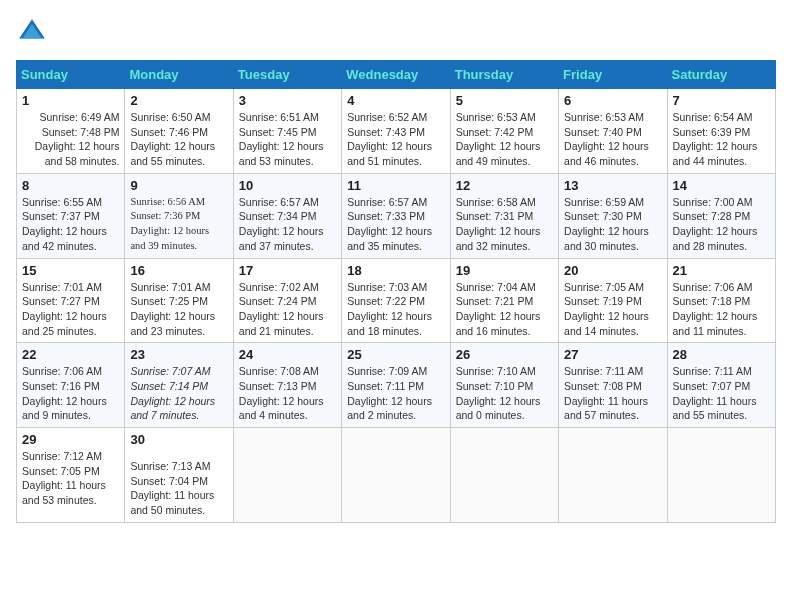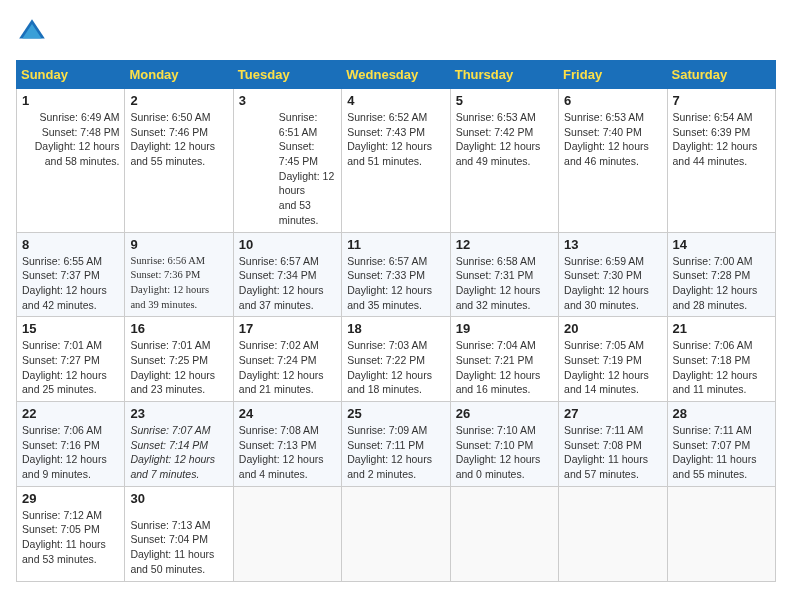--- a/index.html
+++ b/index.html
@@ -44,21 +44,21 @@
       font-size: 15px;
       color: #444;
     }
     .calendar {
       width: 100%;
       border-collapse: collapse;
       font-size: 11px;
     }
     .calendar th {
       background-color: #1a6fba;
-      color: #fde047;
+      color: #5eead4;
       padding: 6px 4px;
       text-align: left;
       font-size: 13px;
       font-weight: bold;
       border: 1px solid #1a6fba;
     }
     .calendar td {
       border: 1px solid #ccc;
       vertical-align: top;
       padding: 4px 5px;
@@ -128,21 +128,21 @@
         </td>
         <td>
           <span class="day-number">2</span>
           <div class="day-detail" style="white-space: pre-line;">Sunrise: 6:50 AM
 Sunset: 7:46 PM
 Daylight: 12 hours
 and 55 minutes.</div>
         </td>
         <td>
           <span class="day-number">3</span>
-          <div class="day-detail" style="white-space: pre-line; margin-left: 40px;">Sunrise: 6:51 AM
+          <div class="day-detail" style="white-space: pre-line;">Sunrise: 6:51 AM
 Sunset: 7:45 PM
 Daylight: 12 hours
 and 53 minutes.</div>
         </td>
         <td>
           <span class="day-number">4</span>
           <div class="day-detail" style="white-space: pre-line;">Sunrise: 6:52 AM
 Sunset: 7:43 PM
 Daylight: 12 hours
 and 51 minutes.</div>

